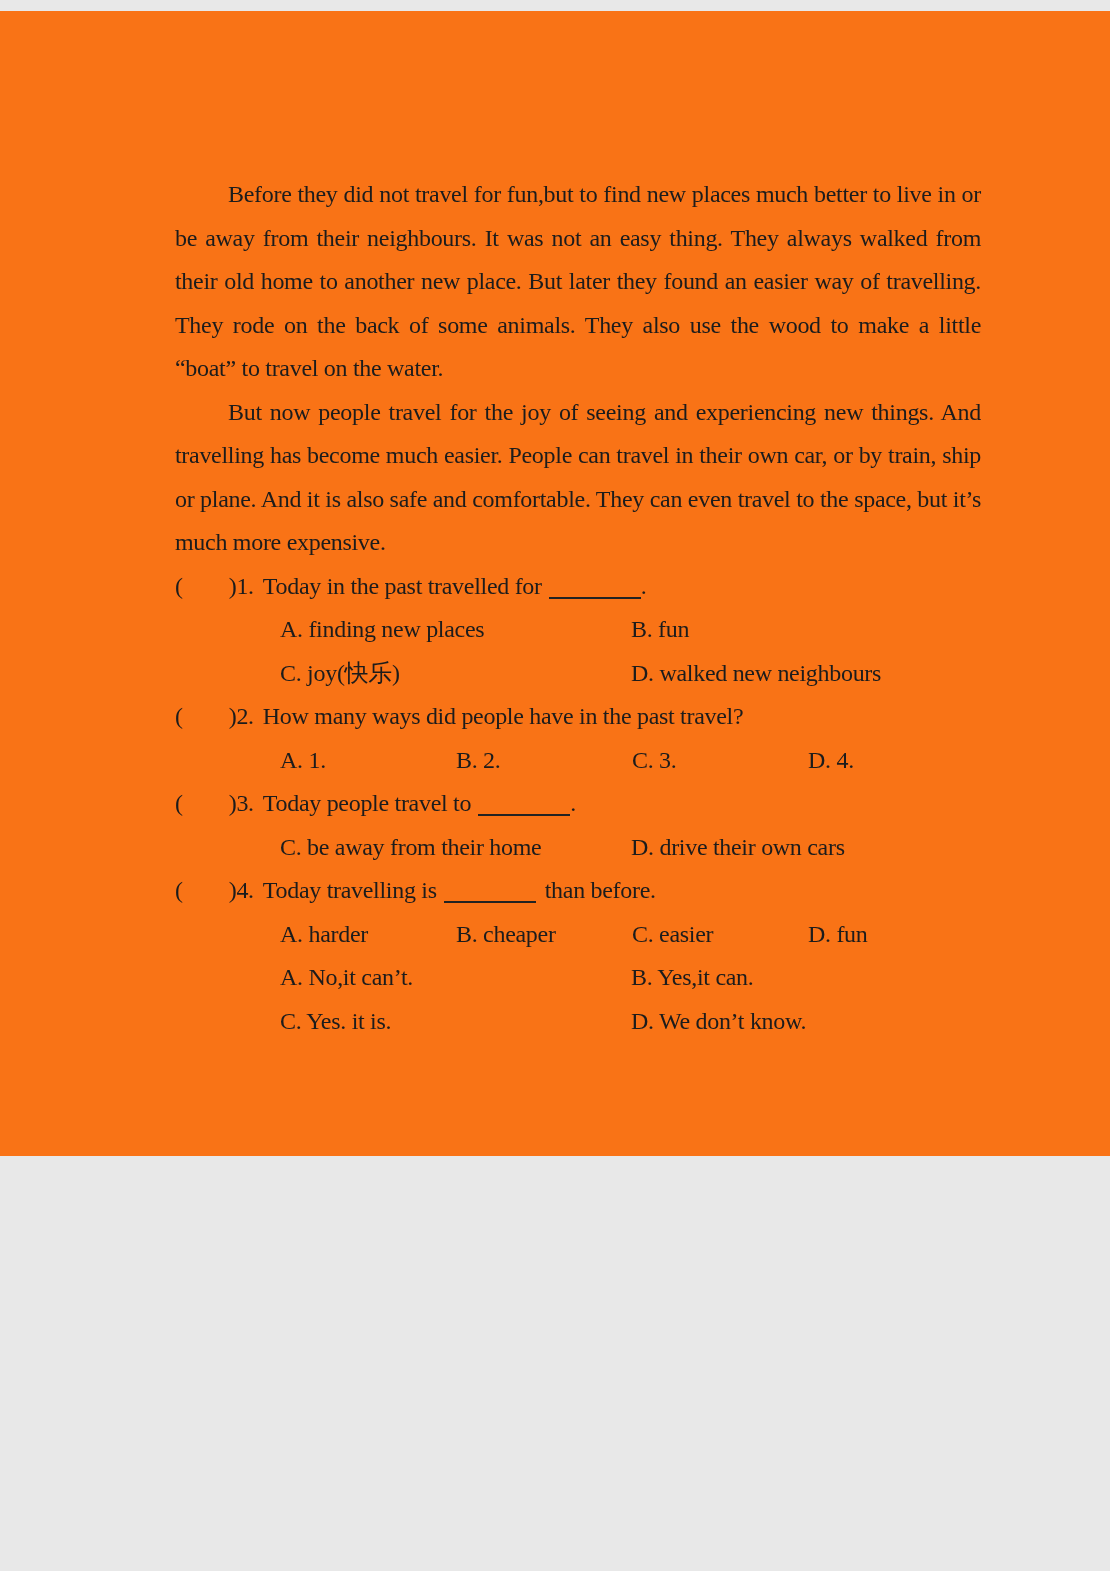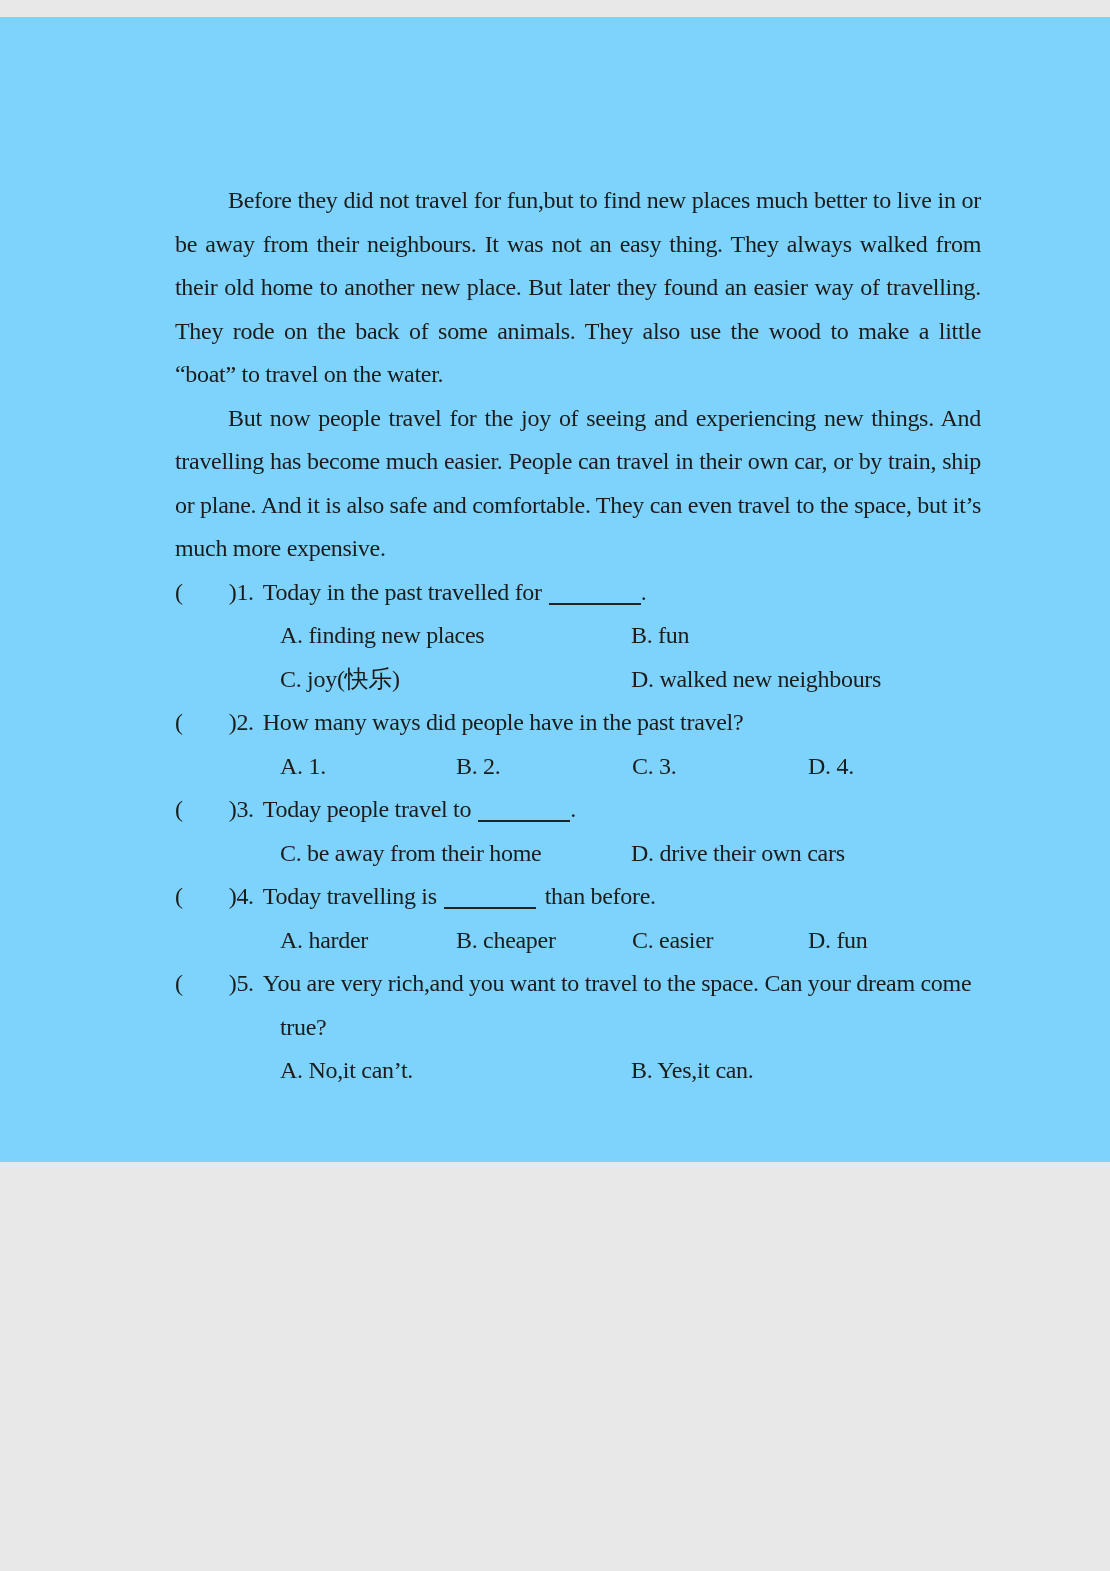--- a/index.html
+++ b/index.html
@@ -1,22 +1,22 @@
 <!DOCTYPE html>
 <html><head>
 <meta charset="utf-8">
 <style>
   * { margin: 0; padding: 0; box-sizing: border-box; }
   html, body { background: #e8e8e8; }
   .page {
     position: relative;
     width: 1110px;
     height: 1145px;
-    margin: 17px auto;
-    background: #7dd3fc;
+    margin: 11px auto;
+    background: #f97316;
     font-family: "Liberation Serif", "DejaVu Serif", serif;
     color: #1c1c1c;
     overflow: hidden;
   }
   .content {
     position: absolute;
     left: 175px;
     top: 162px;
     width: 806px;
     font-size: 24px;
@@ -82,19 +82,19 @@
 
     <div class="question"><span class="paren-open">(</span><span class="paren-gap"></span><span class="paren-close">)</span><span class="q-num">2.</span><span>How many ways did people have in the past travel?</span></div>
     <div class="opts"><span class="opt4">A. 1.</span><span class="opt4">B. 2.</span><span class="opt4">C. 3.</span><span>D. 4.</span></div>
 
     <div class="question"><span class="paren-open">(</span><span class="paren-gap"></span><span class="paren-close">)</span><span class="q-num">3.</span><span>Today people travel to</span><span class="blank"></span><span>.</span></div>
     <div class="opts"><span class="opt2">C. be away from their home</span><span>D. drive their own cars</span></div>
 
     <div class="question"><span class="paren-open">(</span><span class="paren-gap"></span><span class="paren-close">)</span><span class="q-num">4.</span><span>Today travelling is</span><span class="blank mid"></span><span>than before.</span></div>
     <div class="opts"><span class="opt4">A. harder</span><span class="opt4">B. cheaper</span><span class="opt4">C. easier</span><span>D. fun</span></div>
 
-    <div class="question"><span class="paren-open">(</span><span class="paren-gap"></span><span class="paren-close">)</span><span class="q-num">5.</span><span>You are very rich,and you want to travel to the space. Can your dream come true?</span></div>
     <div class="opts"><span class="opt2">A. No,it can’t.</span><span>B. Yes,it can.</span></div>
+    <div class="opts"><span class="opt2">C. Yes. it is.</span><span>D. We don’t know.</span></div>
 
   </div>
 
   <div class="page-num">42</div>
 </div>
 
 </body></html>

